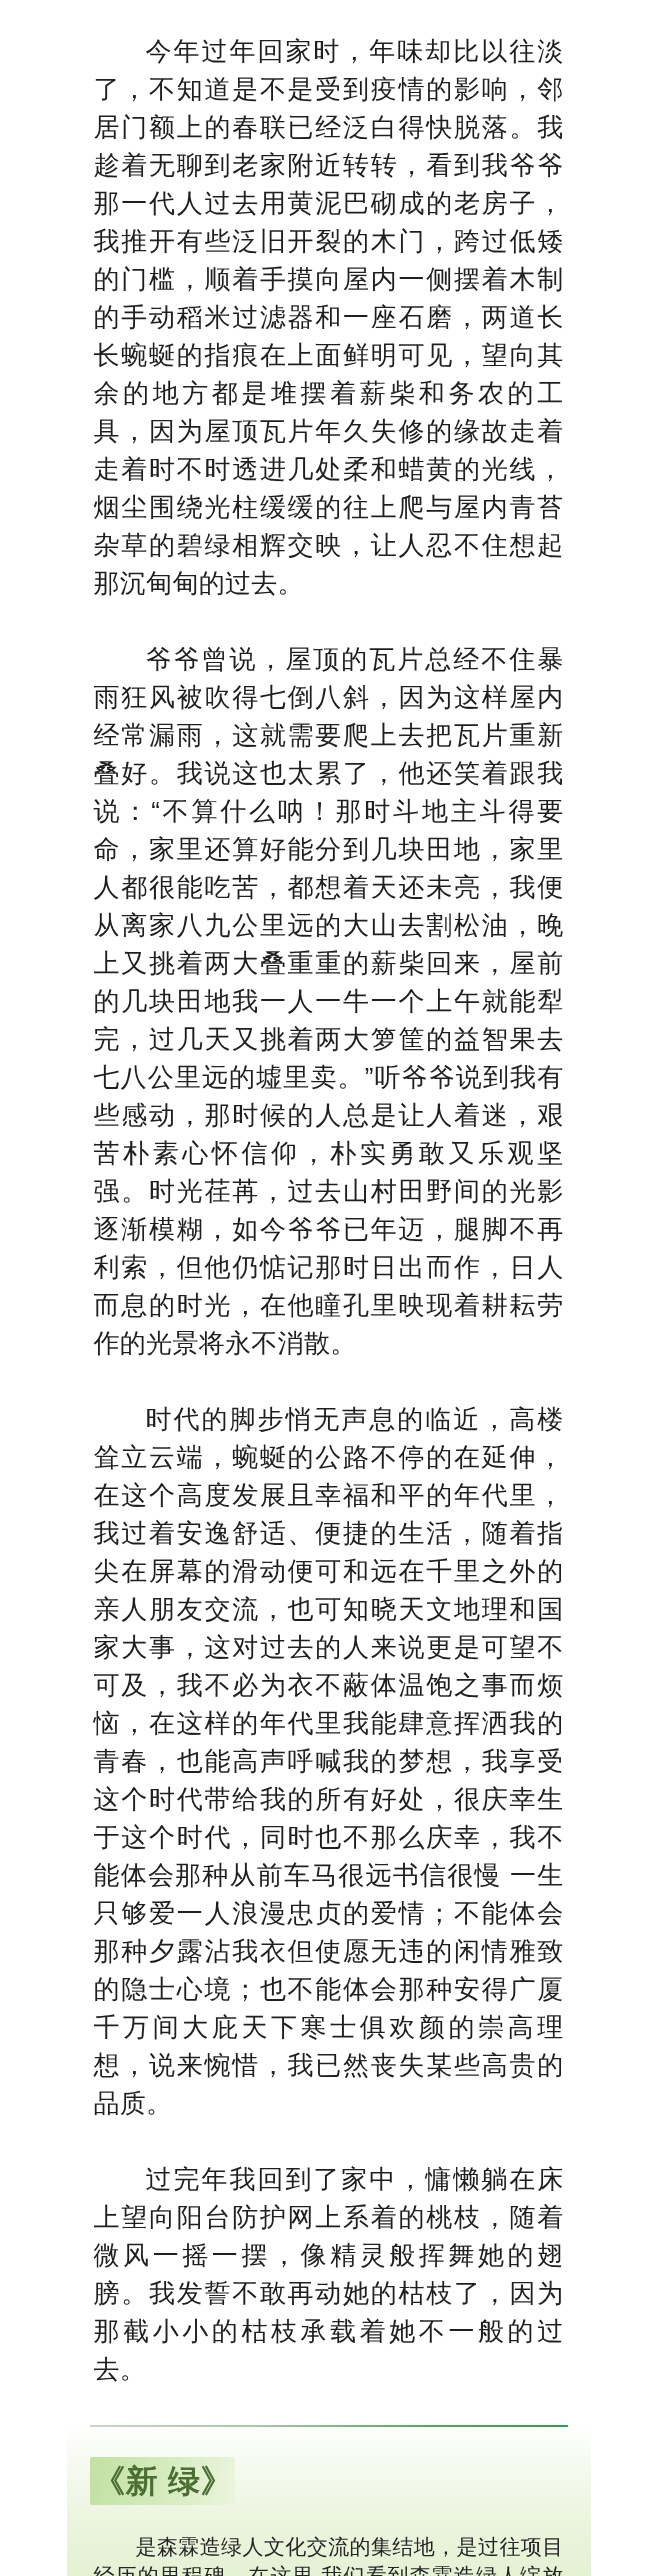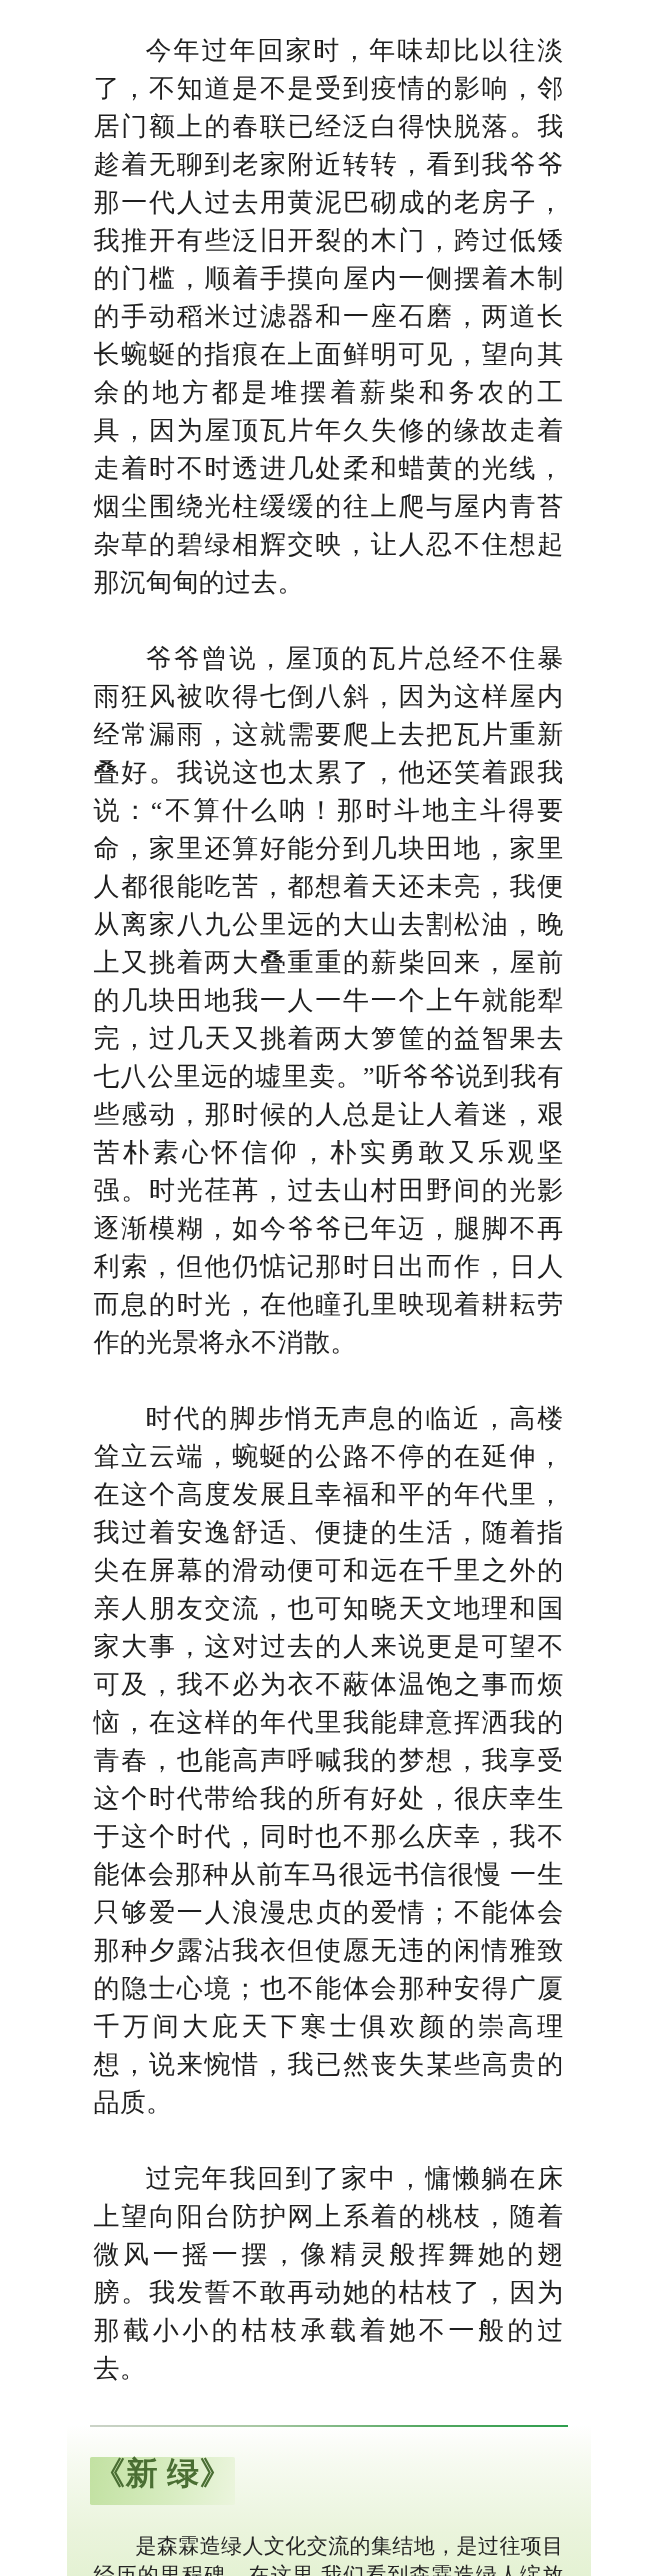--- a/index.html
+++ b/index.html
@@ -7,21 +7,21 @@
     padding: 0;
     background: #ffffff;
   }
   .page {
     position: relative;
     width: 524px;
     height: 2576px;
     margin: 0 auto;
     background: #ffffff;
     overflow: hidden;
-    font-family: Liberation Serif, serif;
+    font-family: Liberation Sans, sans-serif;
   }
   .article {
     padding: 32px 27px 0 27px;
     font-size: 26px;
     line-height: 38px;
     color: #1f1f1f;
     text-align: justify;
     letter-spacing: 0.3px;
   }
   .article p {
@@ -44,20 +44,21 @@
     border: none;
     height: 1.8px;
     margin: 37px 22.5px 0 23px;
     background: linear-gradient(90deg, #ccd3c8 0%, #a9c8a4 35%, #55a862 70%, #2f9e4e 100%);
   }
   .title-block {
     margin: 30px 0 0 23px;
     width: 145px;
     height: 48px;
     display: flex;
+    align-items: center;
     padding-left: 3.7px;
     box-sizing: border-box;
     background: linear-gradient(96deg, #c2e1a2 0%, #d7ecc0 55%, #ebf5dd 100%);
     border-radius: 1.8px;
   }
   .title-block h2 {
     margin: 0;
     font-size: 32px;
     font-weight: bold;
     color: #4a6e33;

